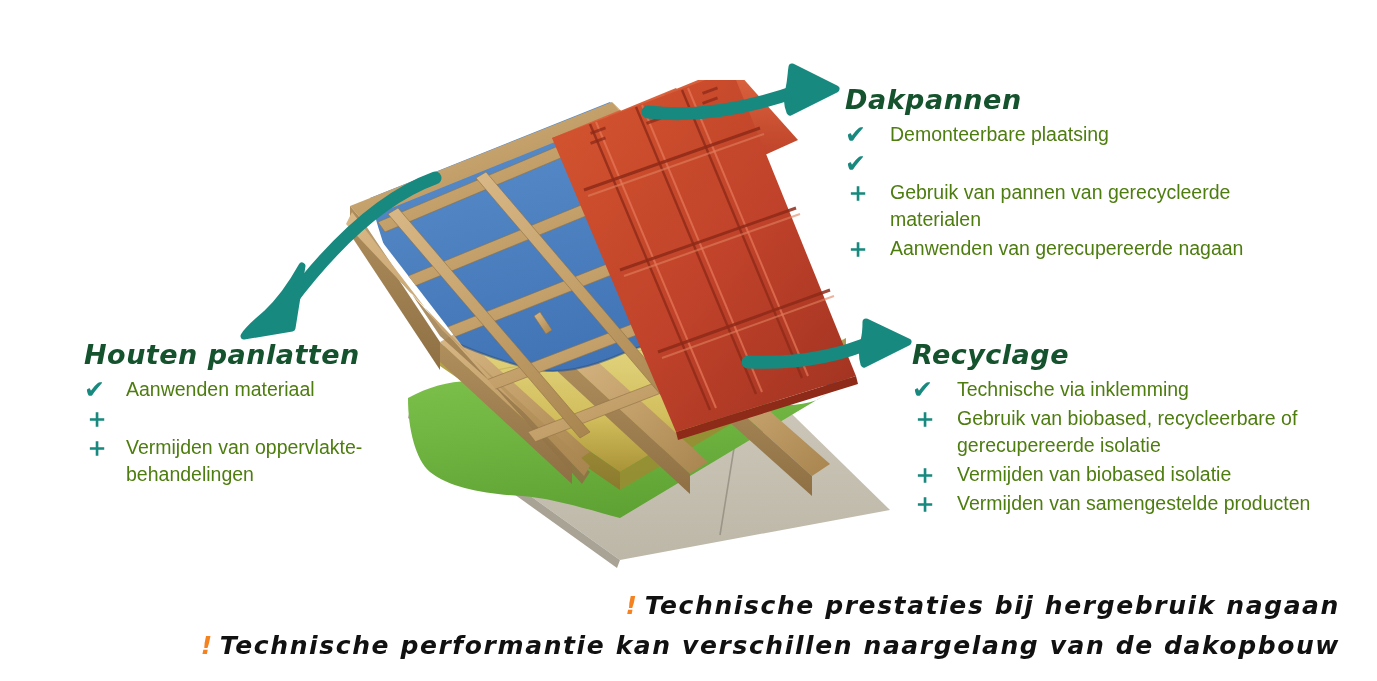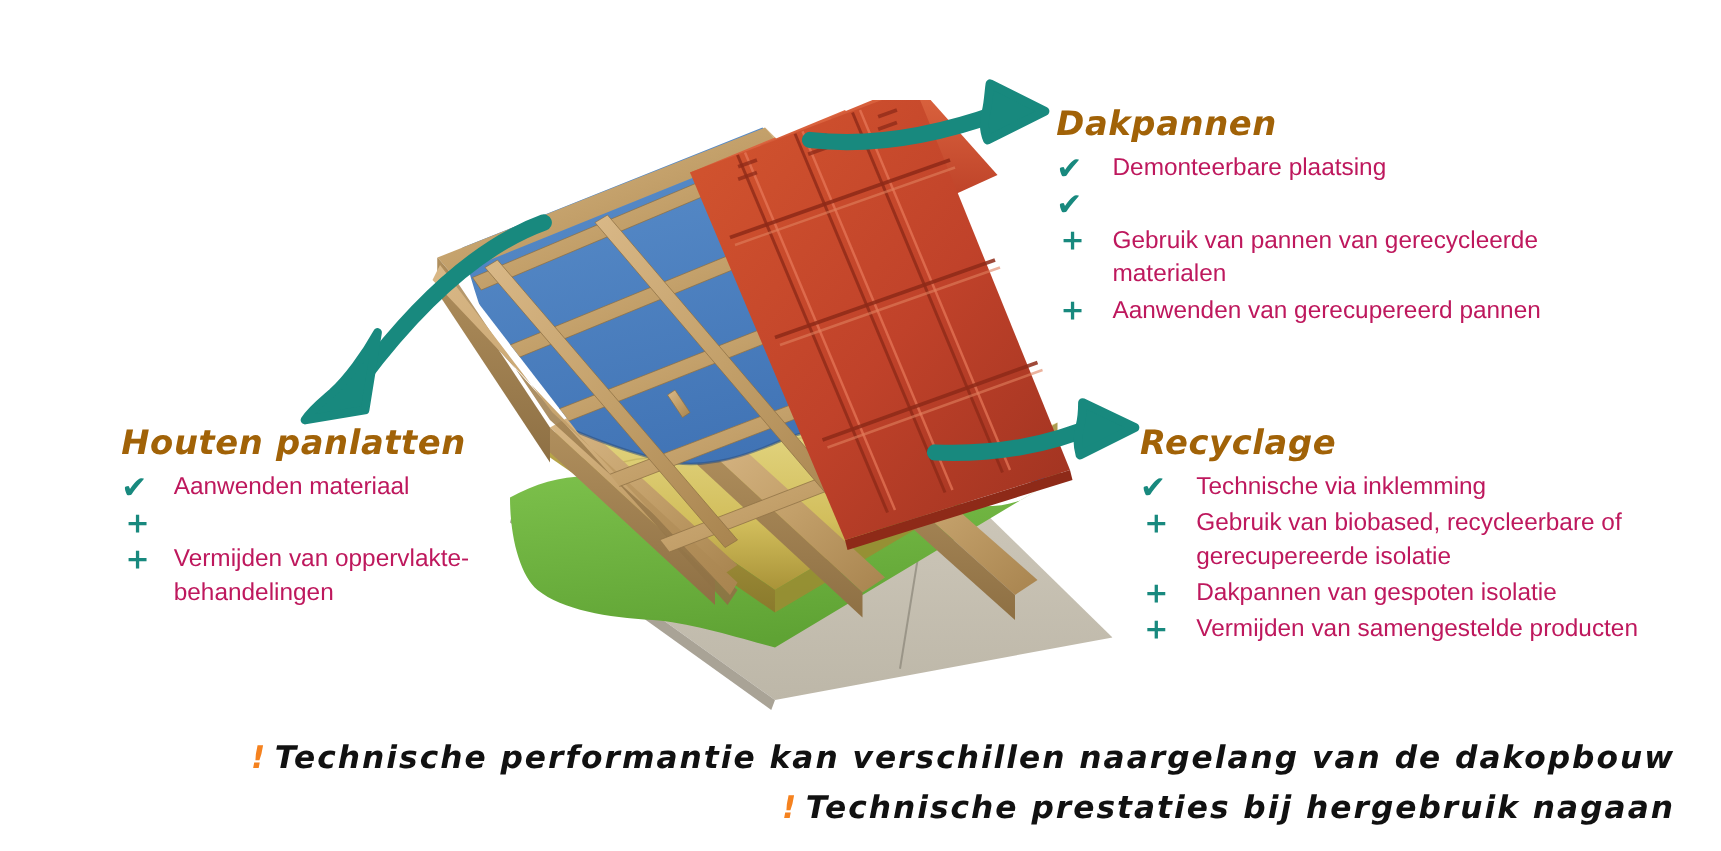--- a/index.html
+++ b/index.html
@@ -27,21 +27,21 @@
 
   
   .callout { position: absolute; }
 
   .callout-title {
     font-family: "DejaVu Sans", sans-serif;
     font-style: italic;
     font-weight: 700;
     font-size: 27px;
     letter-spacing: 0.5px;
-    color: #a16207;
+    color: #14532d;
     white-space: nowrap;
     margin: 0 0 8px 0;
     line-height: 1;
   }
 
   .callout-list {
     list-style: none;
     margin: 0;
     padding: 0;
   }
@@ -62,26 +62,26 @@
     text-align: left;
     font-family: "DejaVu Sans", sans-serif;
   }
   .marker.check { font-size: 25px; }
   .marker.plus  { font-size: 26px; }
 
   .item-text {
     font-family: "Liberation Sans", sans-serif;
     font-size: 19.5px;
     line-height: 27px;
-    color: #be185d;
+    color: #4d7c0f;
   }
 
   
   #callout-dakpannen      { left: 845px; top: 86px;  width: 470px; }
-  #callout-houten         { left: 97px;  top: 341px; width: 360px; }
+  #callout-houten         { left: 84px;  top: 341px; width: 360px; }
   #callout-isolatie       { left: 912px; top: 341px; width: 420px; }
 
   #callout-houten .marker   { width: 42px; }
   #callout-isolatie .marker { width: 45px; }
   #callout-dakpannen .marker{ width: 45px; }
 
   
   .arrow-svg { position: absolute; overflow: visible; }
   #arrow-dakpannen { left: 640px; top: 60px;  width: 240px; height: 90px; }
   #arrow-houten    { left: 230px; top: 170px; width: 220px; height: 190px; }
@@ -310,21 +310,21 @@
       </li>
       <li>
         <span class="marker check">✔</span>
       </li>
       <li>
         <span class="marker plus">＋</span>
         <span class="item-text">Gebruik van pannen van gerecycleerde materialen</span>
       </li>
       <li>
         <span class="marker plus">＋</span>
-        <span class="item-text">Aanwenden van gerecupereerd pannen</span>
+        <span class="item-text">Aanwenden van gerecupereerde nagaan</span>
       </li>
     </ul>
   </div>
 
   <div id="callout-houten" class="callout">
     <div class="callout-title">Houten panlatten</div>
     <ul class="callout-list">
       <li>
         <span class="marker check">✔</span>
         <span class="item-text">Aanwenden materiaal</span>
@@ -345,31 +345,31 @@
       <li>
         <span class="marker check">✔</span>
         <span class="item-text">Technische via inklemming</span>
       </li>
       <li>
         <span class="marker plus">＋</span>
         <span class="item-text">Gebruik van biobased, recycleerbare of gerecupereerde isolatie</span>
       </li>
       <li>
         <span class="marker plus">＋</span>
-        <span class="item-text">Dakpannen van gespoten isolatie</span>
+        <span class="item-text">Vermijden van biobased isolatie</span>
       </li>
       <li>
         <span class="marker plus">＋</span>
         <span class="item-text">Vermijden van samengestelde producten</span>
       </li>
     </ul>
   </div>
 
   <div id="footnotes">
+    <div class="footnote">
+      <span class="bang">!</span><span>Technische prestaties bij hergebruik nagaan</span>
+    </div>
     <div class="footnote">
       <span class="bang">!</span><span>Technische performantie kan verschillen naargelang van de dakopbouw</span>
     </div>
-    <div class="footnote">
-      <span class="bang">!</span><span>Technische prestaties bij hergebruik nagaan</span>
-    </div>
   </div>
 
 </div>
 
 </body></html>

